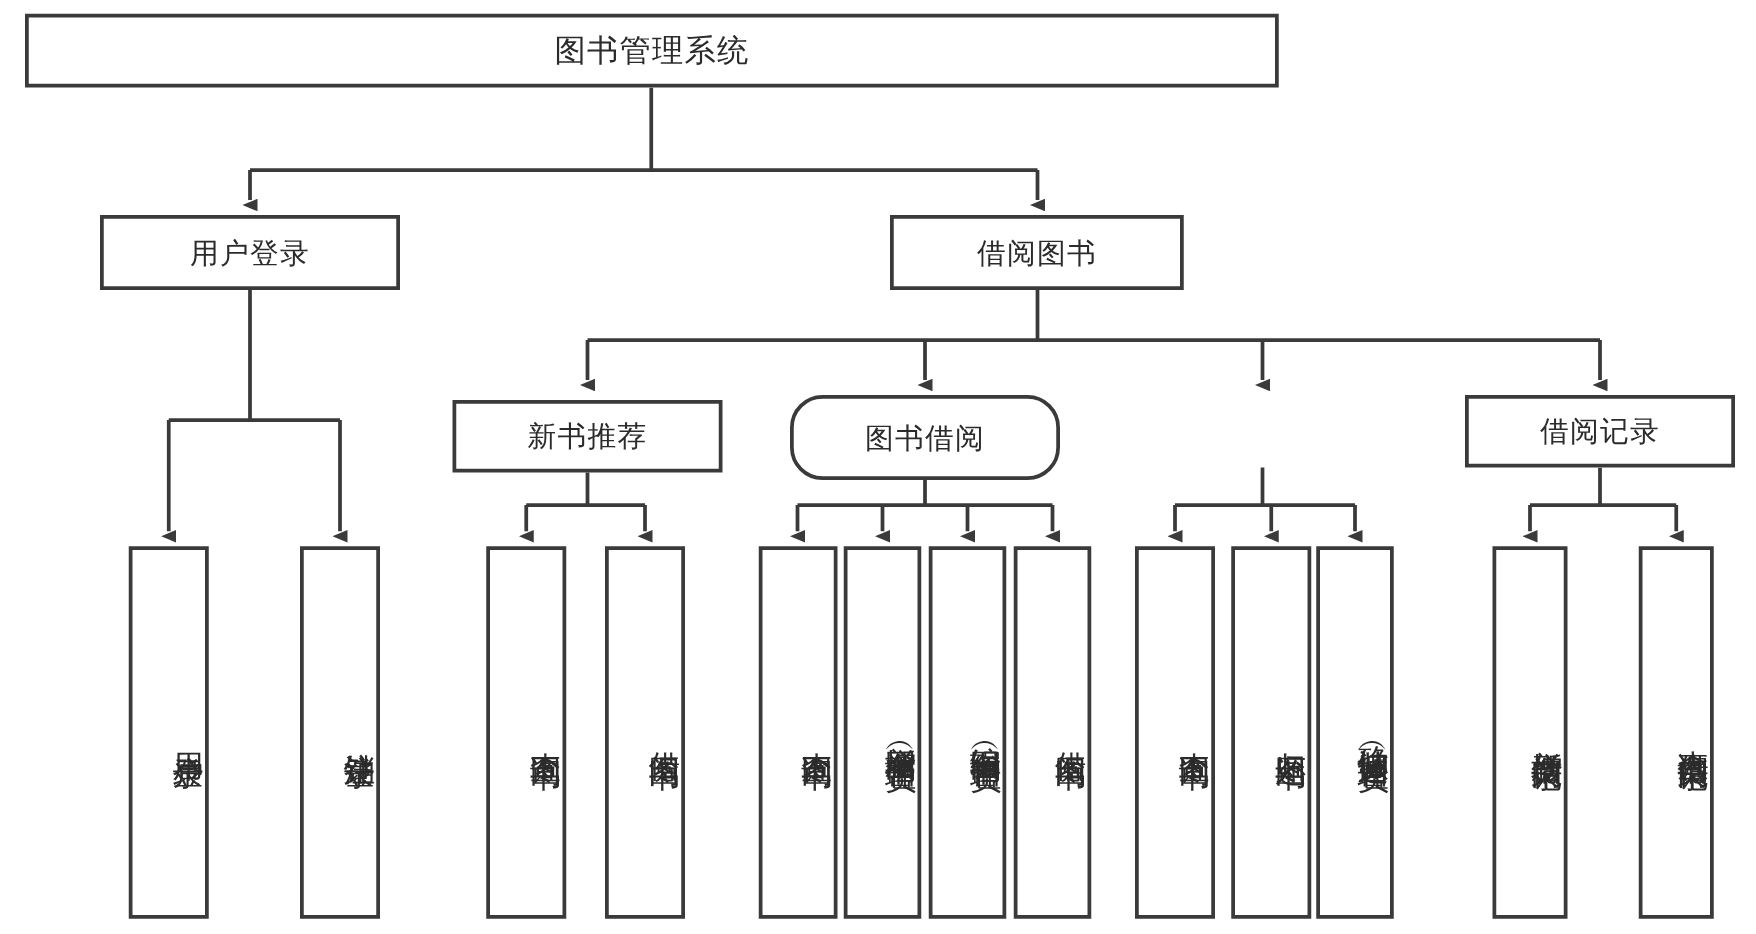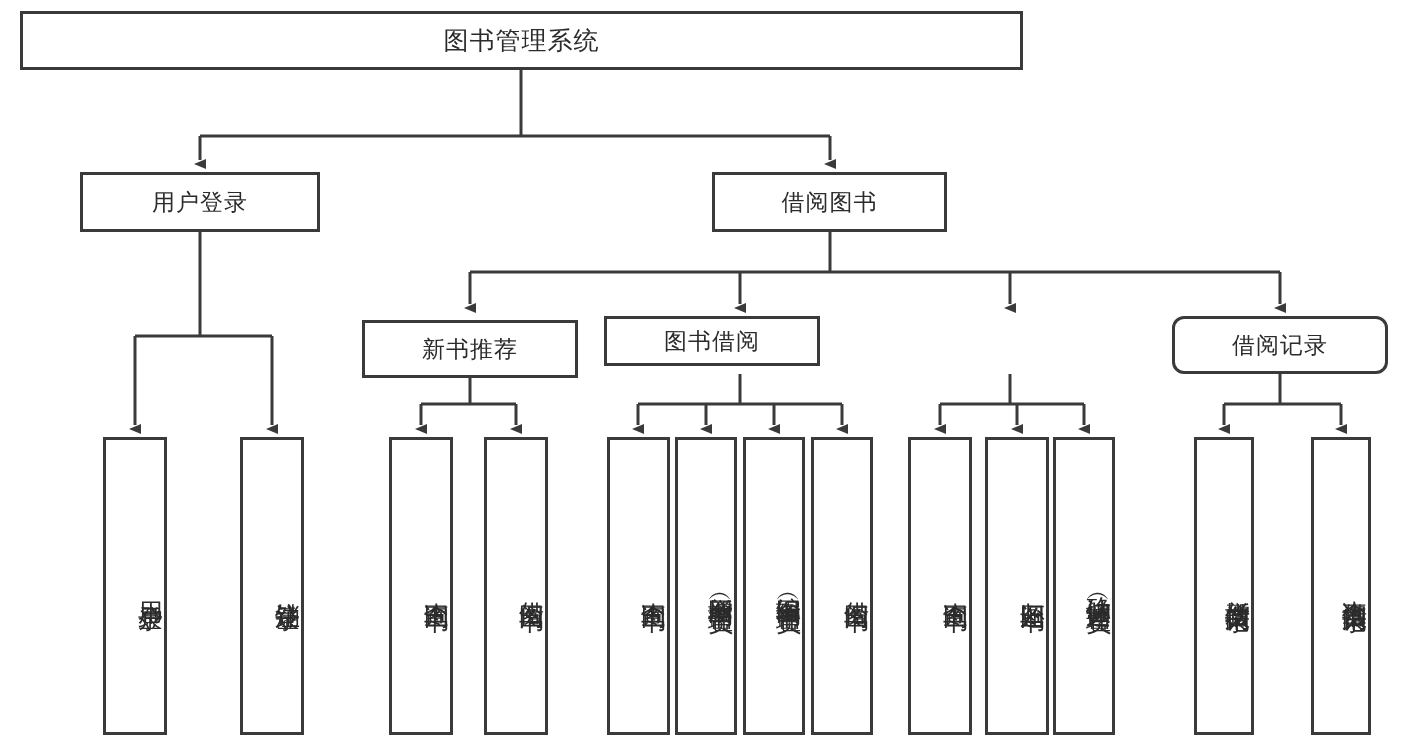--- a/index.html
+++ b/index.html
@@ -133,24 +133,24 @@
   <div class="node level2" style="left:80px; top:172px; width:240px; height:60px;">
     <span>用户登录</span>
   </div>
   <div class="node level2" style="left:712px; top:172px; width:235px; height:60px;">
     <span>借阅图书</span>
   </div>
 
   <div class="node level2" style="left:362px; top:320px; width:216px; height:58px;">
     <span>新书推荐</span>
   </div>
-  <div class="node level2" style="left:604px; top:316px; width:216px; height:50px;">
+  <div class="node level2" style="left:632px; top:316px; width:216px; height:68px;border-radius:26px;">
     <span>图书借阅</span>
   </div>
-  <div class="node level2" style="left:1172px; top:316px; width:216px; height:58px;border-radius:12px;">
+  <div class="node level2" style="left:1172px; top:316px; width:216px; height:58px;">
     <span>借阅记录</span>
   </div>
 
   <div class="node leaf" style="left:103px; top:437px; width:64px; height:298px;">
     <span class="vtext">用户登录</span>
   </div>
   <div class="node leaf" style="left:240px; top:437px; width:64px; height:298px;">
     <span class="vtext">注销登录</span>
   </div>
 

